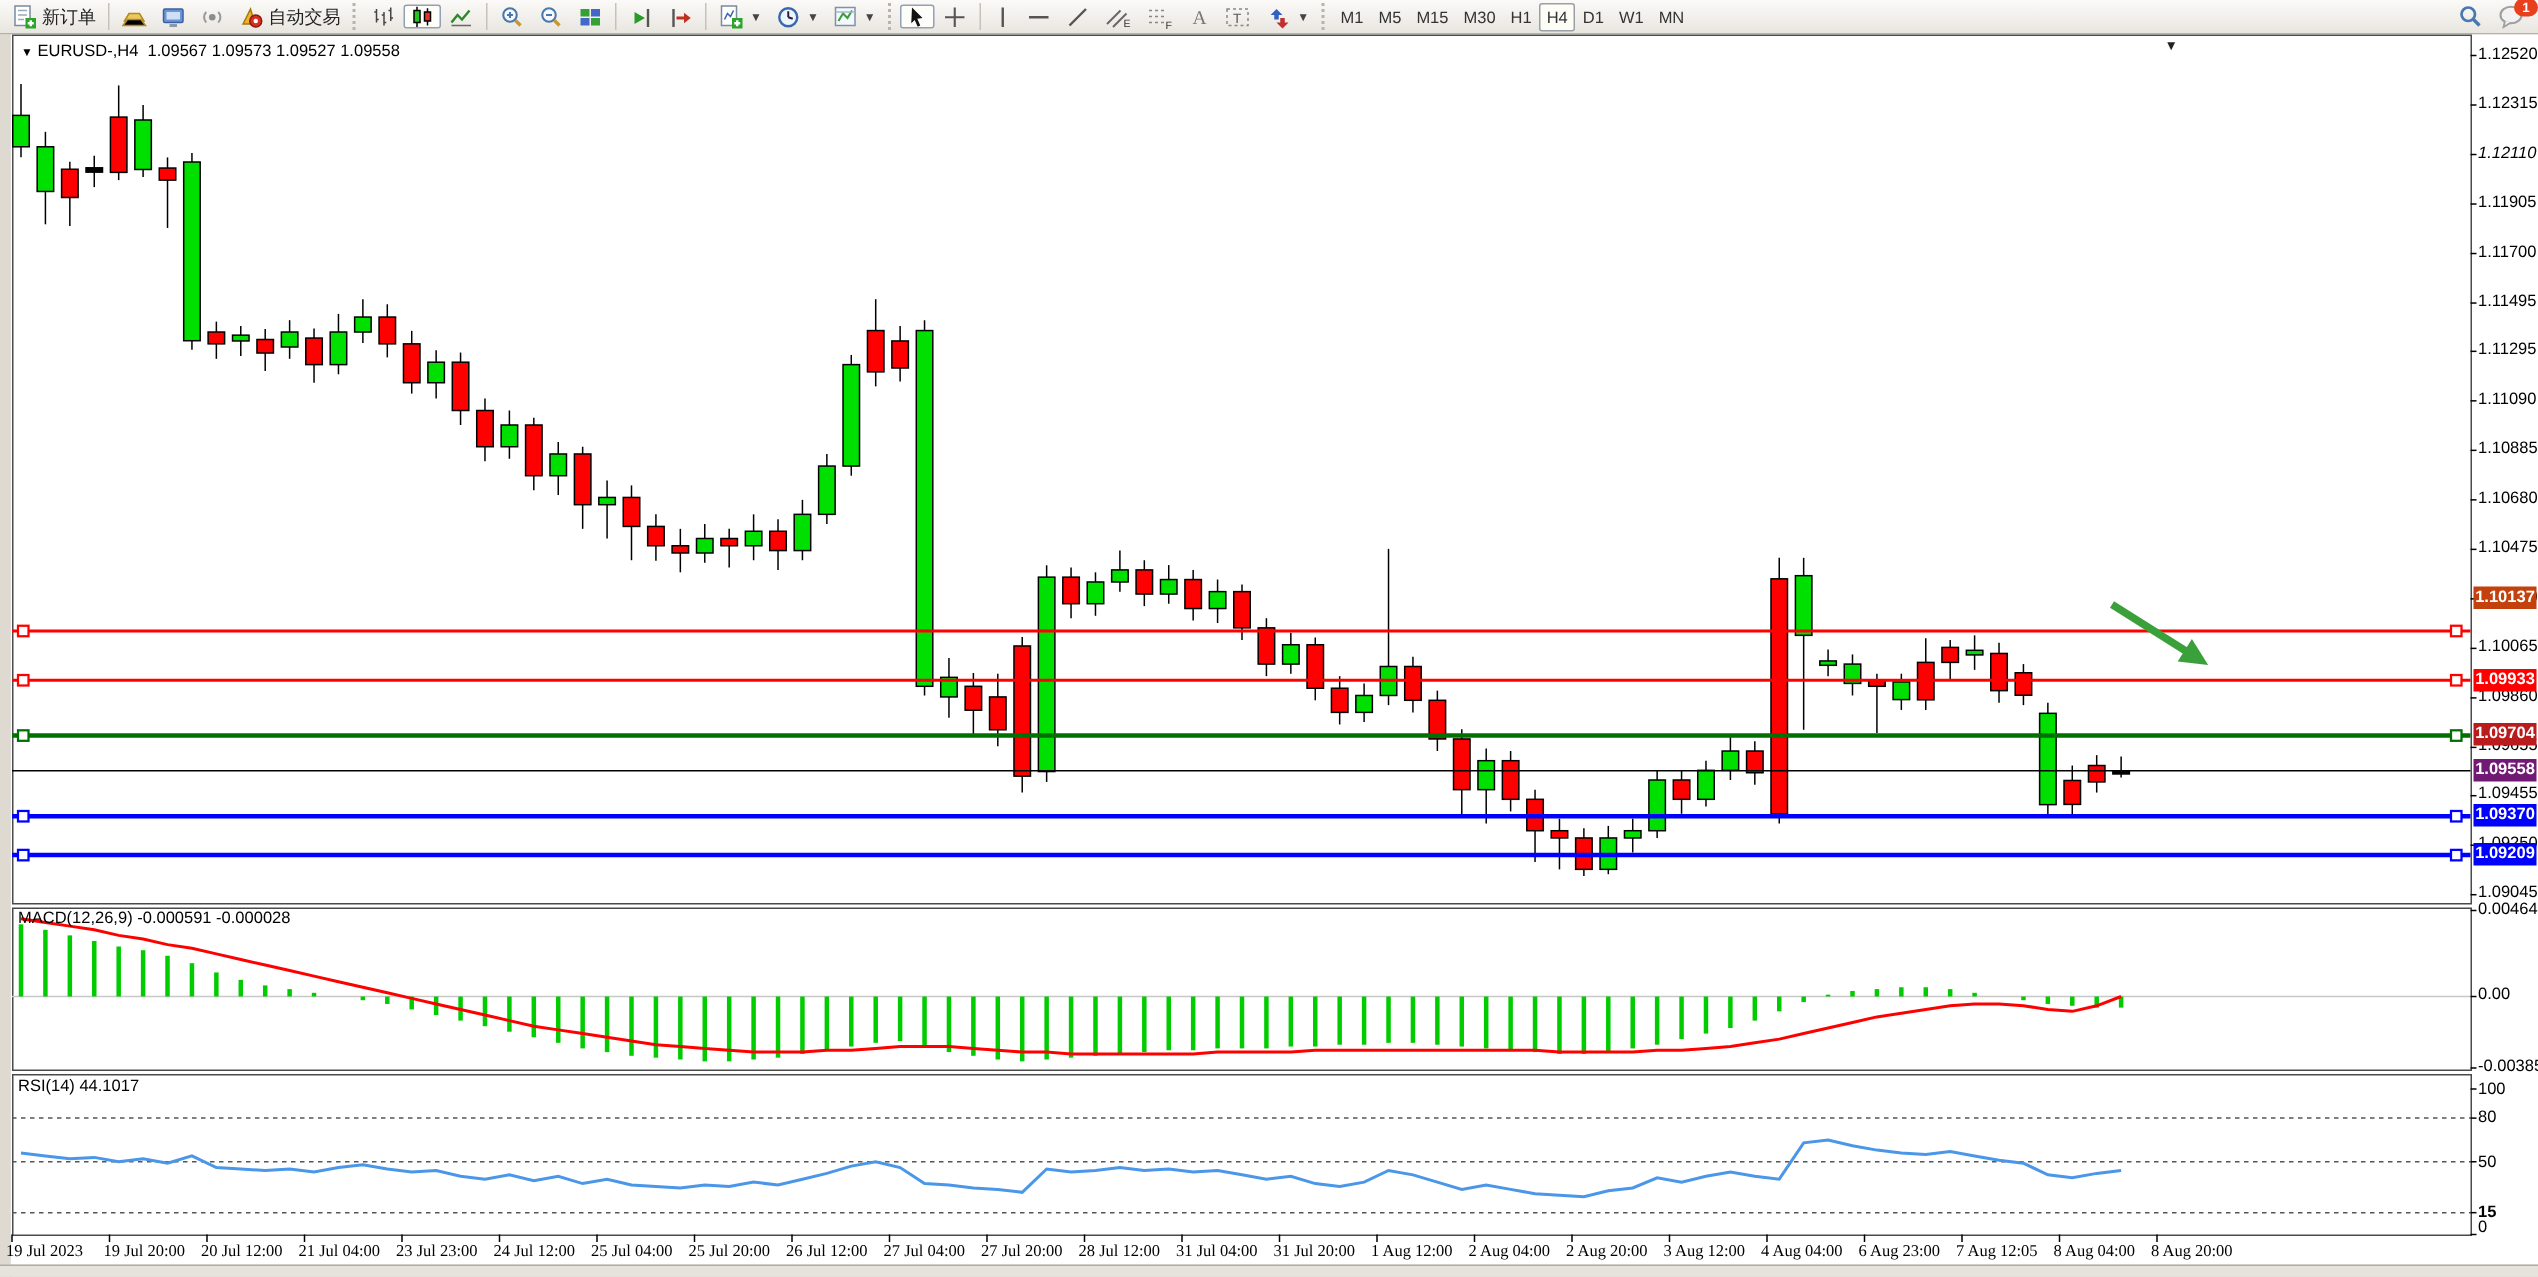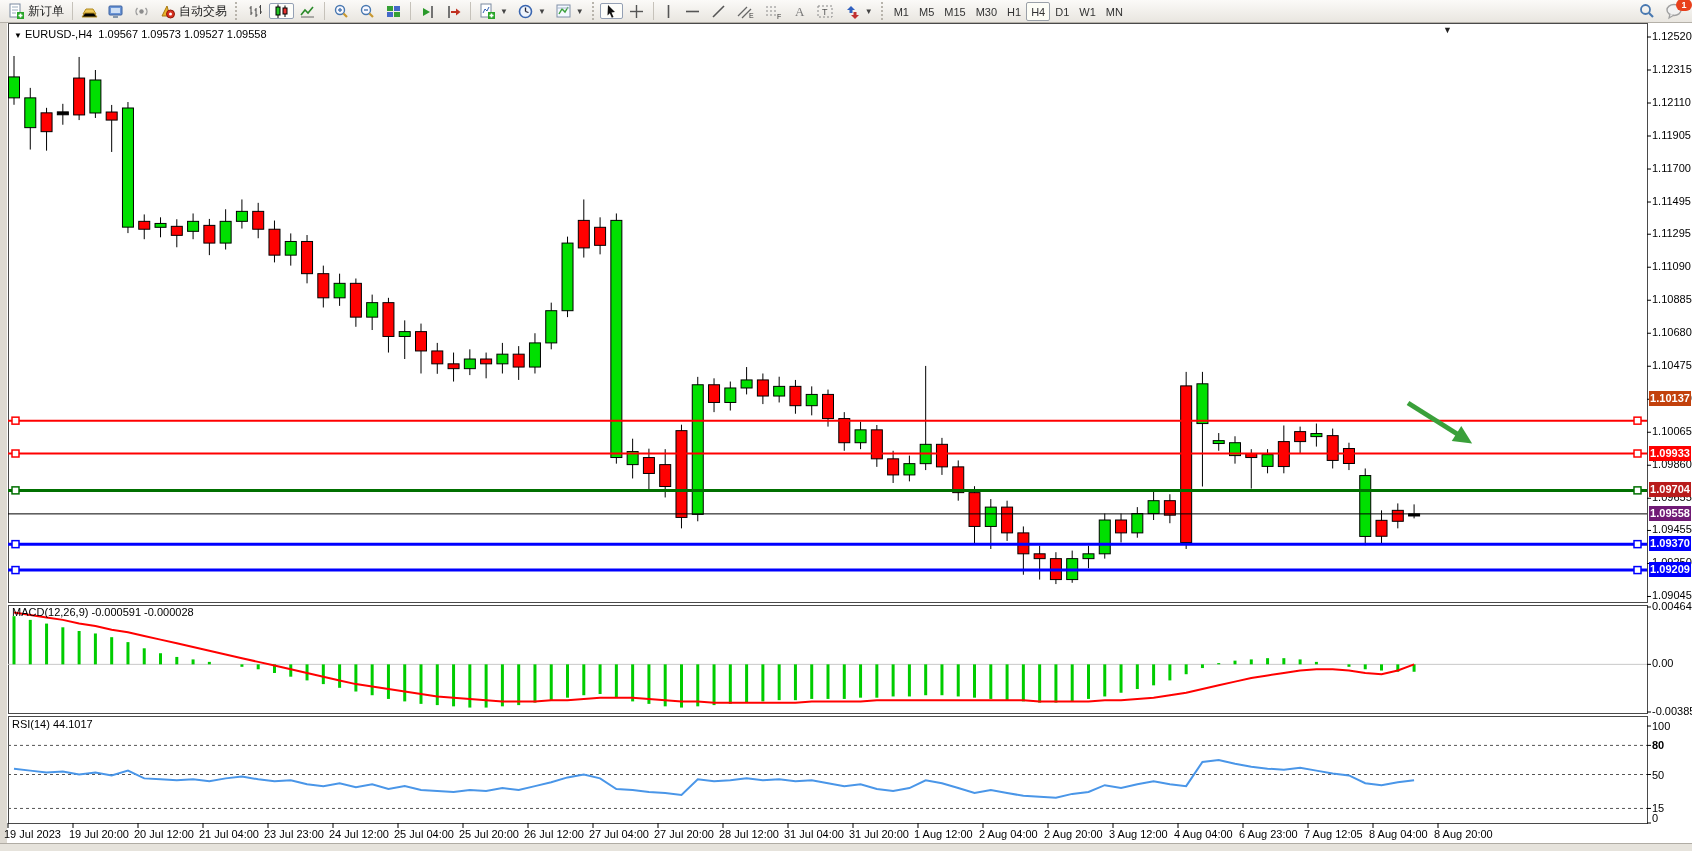--- a/index.html
+++ b/index.html
@@ -23,21 +23,21 @@
     color:#fff;font-size:9px;font-weight:bold;text-align:center;line-height:12px;padding:0 2px;}
   
   #left-strip{position:absolute;left:0;top:23px;width:7px;height:828px;background:#dedad2;border-right:1px solid #a8a49c;}
   #chart-area{position:absolute;left:7px;top:23px;width:1685px;height:821px;background:#ffffff;}
   .pane{position:absolute;left:1px;background:#fff;border:1px solid #4a4a4a;box-sizing:border-box;}
   #gfx{position:absolute;left:0;top:0;width:1692px;height:851px;pointer-events:none;z-index:5;}
   .ovl{position:absolute;z-index:6;font-size:11px;color:#000;white-space:nowrap;}
   .axis-label{position:absolute;left:1652px;z-index:6;font-size:11px;color:#000;white-space:nowrap;}
   .badge{position:absolute;left:1649px;width:42px;height:15px;z-index:7;color:#fff;font-size:11px;font-weight:bold;
     text-align:center;line-height:15px;}
-  .date-label{position:absolute;z-index:6;font-size:11px;color:#000;white-space:nowrap;}
+  .date-label{position:absolute;z-index:6;font-size:11px;color:#000;white-space:nowrap;font-family:Liberation Serif, serif;}
   #bottom-strip{position:absolute;left:0;top:843px;width:1692px;height:8px;background:#e6e3dc;border-top:1px solid #b0aca4;z-index:8;}
   .shift-marker{position:absolute;z-index:6;font-size:9px;color:#222;}
 </style>
 </head>
 <body>
 
 <div id="app">
 
   <div id="toolbar">
     <button class="tbtn">
@@ -603,21 +603,21 @@
     <span style="font-size:8px;">▼</span>
     <span>EURUSD-,H4</span>&nbsp;
     <span>1.09567 1.09573 1.09527 1.09558</span>
   </div>
   <div class="shift-marker" style="left:1443px;top:25px;">▼</div>
   <div class="ovl" style="left:12px;top:606px;">MACD(12,26,9) -0.000591 -0.000028</div>
   <div class="ovl" style="left:12px;top:718px;">RSI(14) 44.1017</div>
   <div id="bottom-strip"></div>
 <div class="axis-label" style="top: 30px;">1.12520</div>
     <div class="axis-label" style="top: 63.005px;">1.12315</div>
-    <div class="axis-label" style="top: 96.01px;">1.12110</div>
+    <div class="axis-label" style="top: 96.01px; font-style: italic;">1.12110</div>
     <div class="axis-label" style="top: 129.015px;">1.11905</div>
     <div class="axis-label" style="top: 162.02px;">1.11700</div>
     <div class="axis-label" style="top: 195.025px;">1.11495</div>
     <div class="axis-label" style="top: 227.225px;">1.11295</div>
     <div class="axis-label" style="top: 260.23px;">1.11090</div>
     <div class="axis-label" style="top: 293.235px;">1.10885</div>
     <div class="axis-label" style="top: 326.24px;">1.10680</div>
     <div class="axis-label" style="top: 359.245px;">1.10475</div>
     <div class="axis-label" style="top: 392.25px;">1.10270</div>
     <div class="axis-label" style="top: 425.255px;">1.10065</div>
@@ -629,23 +629,23 @@
     <div class="badge" style="top: 391px; background: #c2410c;">1.10137</div>
     <div class="badge" style="top: 445.507px; background: rgb(255, 0, 0);">1.09933</div>
     <div class="badge" style="top: 482.376px; background: #b91c1c;">1.09704</div>
     <div class="badge" style="top: 505.882px; background: #701a75;">1.09558</div>
     <div class="badge" style="top: 536.15px; background: rgb(0, 0, 255);">1.09370</div>
     <div class="badge" style="top: 562.071px; background: rgb(0, 0, 255);">1.09209</div>
     <div class="axis-label" style="top: 600px;">0.004643</div>
     <div class="axis-label" style="top: 657.346px;">0.00</div>
     <div class="axis-label" style="top: 705px;">-0.003859</div>
     <div class="axis-label" style="top: 720px;">100</div>
-    <div class="axis-label" style="top: 739.4px; font-weight: bold;">80</div>
+    <div class="axis-label" style="top: 739.4px;">80</div>
     <div class="axis-label" style="top: 768.5px;">50</div>
-    <div class="axis-label" style="top: 802.45px;">15</div>
+    <div class="axis-label" style="top: 802.45px; font-weight: bold;">15</div>
     <div class="axis-label" style="top: 812px;">0</div>
     <div class="date-label" style="left: 4px; top: 828px;">19 Jul 2023</div>
     <div class="date-label" style="left: 69px; top: 828px;">19 Jul 20:00</div>
     <div class="date-label" style="left: 134px; top: 828px;">20 Jul 12:00</div>
     <div class="date-label" style="left: 199px; top: 828px;">21 Jul 04:00</div>
     <div class="date-label" style="left: 264px; top: 828px;">23 Jul 23:00</div>
     <div class="date-label" style="left: 329px; top: 828px;">24 Jul 12:00</div>
     <div class="date-label" style="left: 394px; top: 828px;">25 Jul 04:00</div>
     <div class="date-label" style="left: 459px; top: 828px;">25 Jul 20:00</div>
     <div class="date-label" style="left: 524px; top: 828px;">26 Jul 12:00</div>

